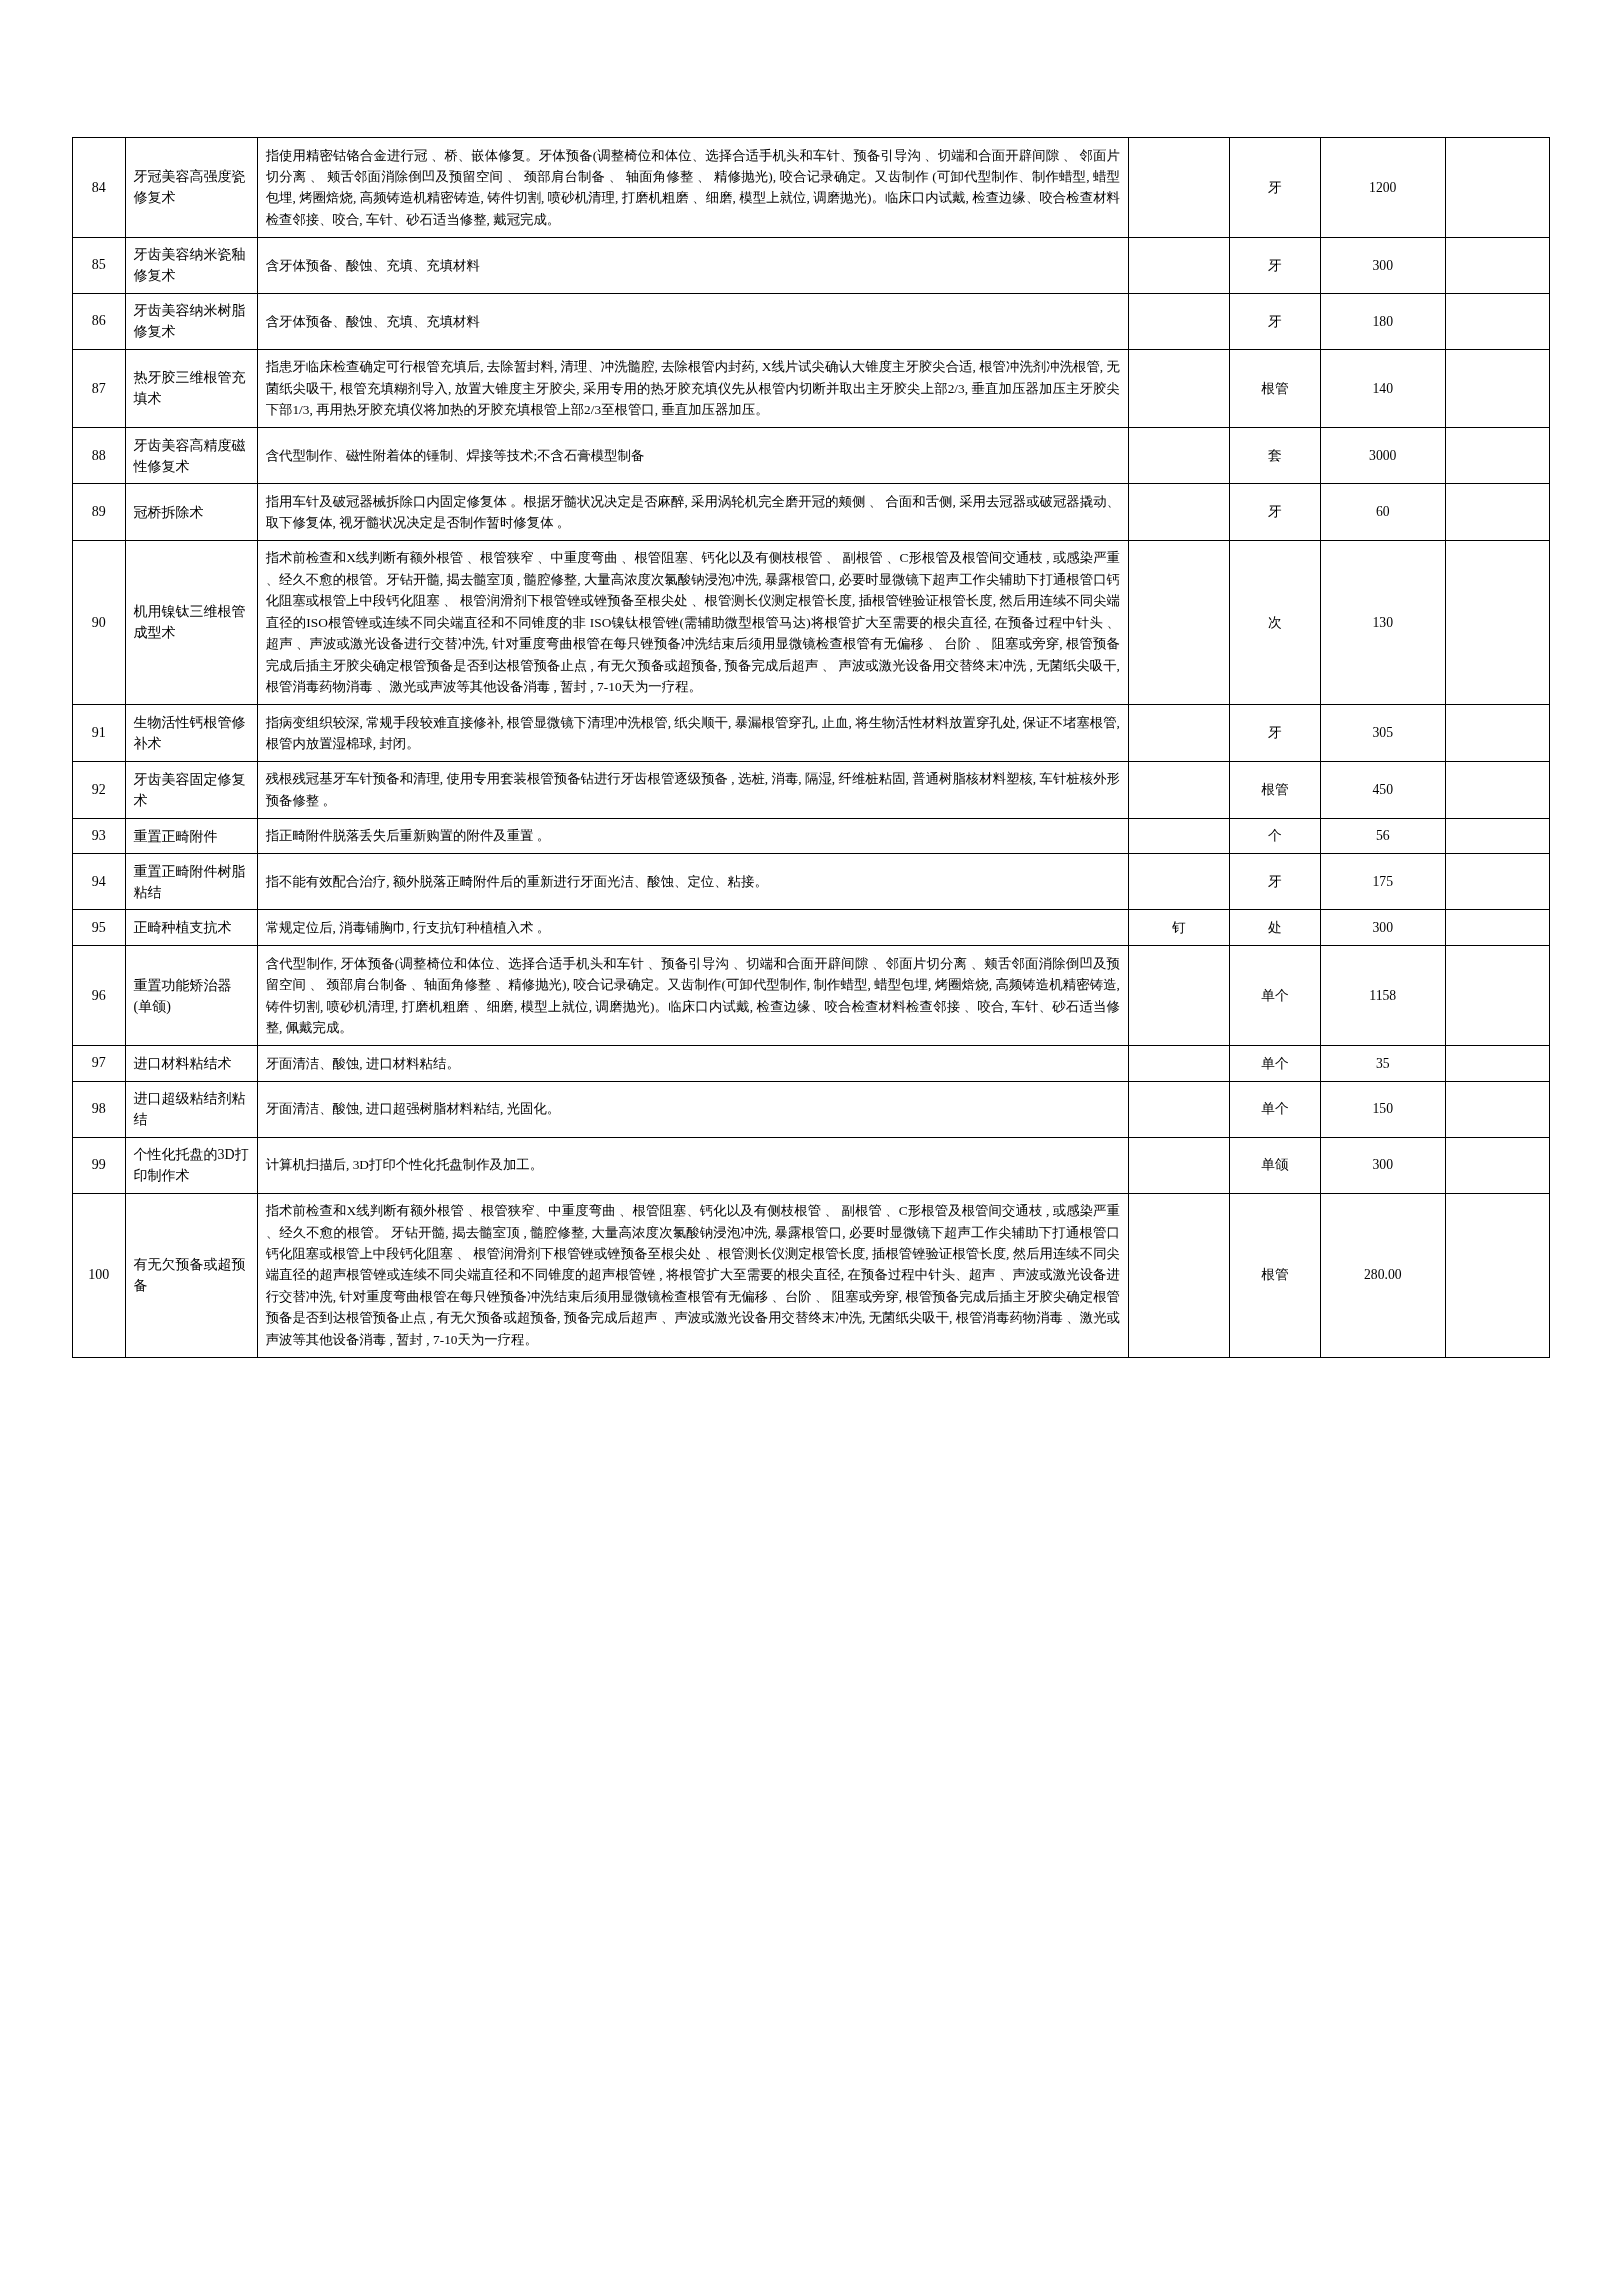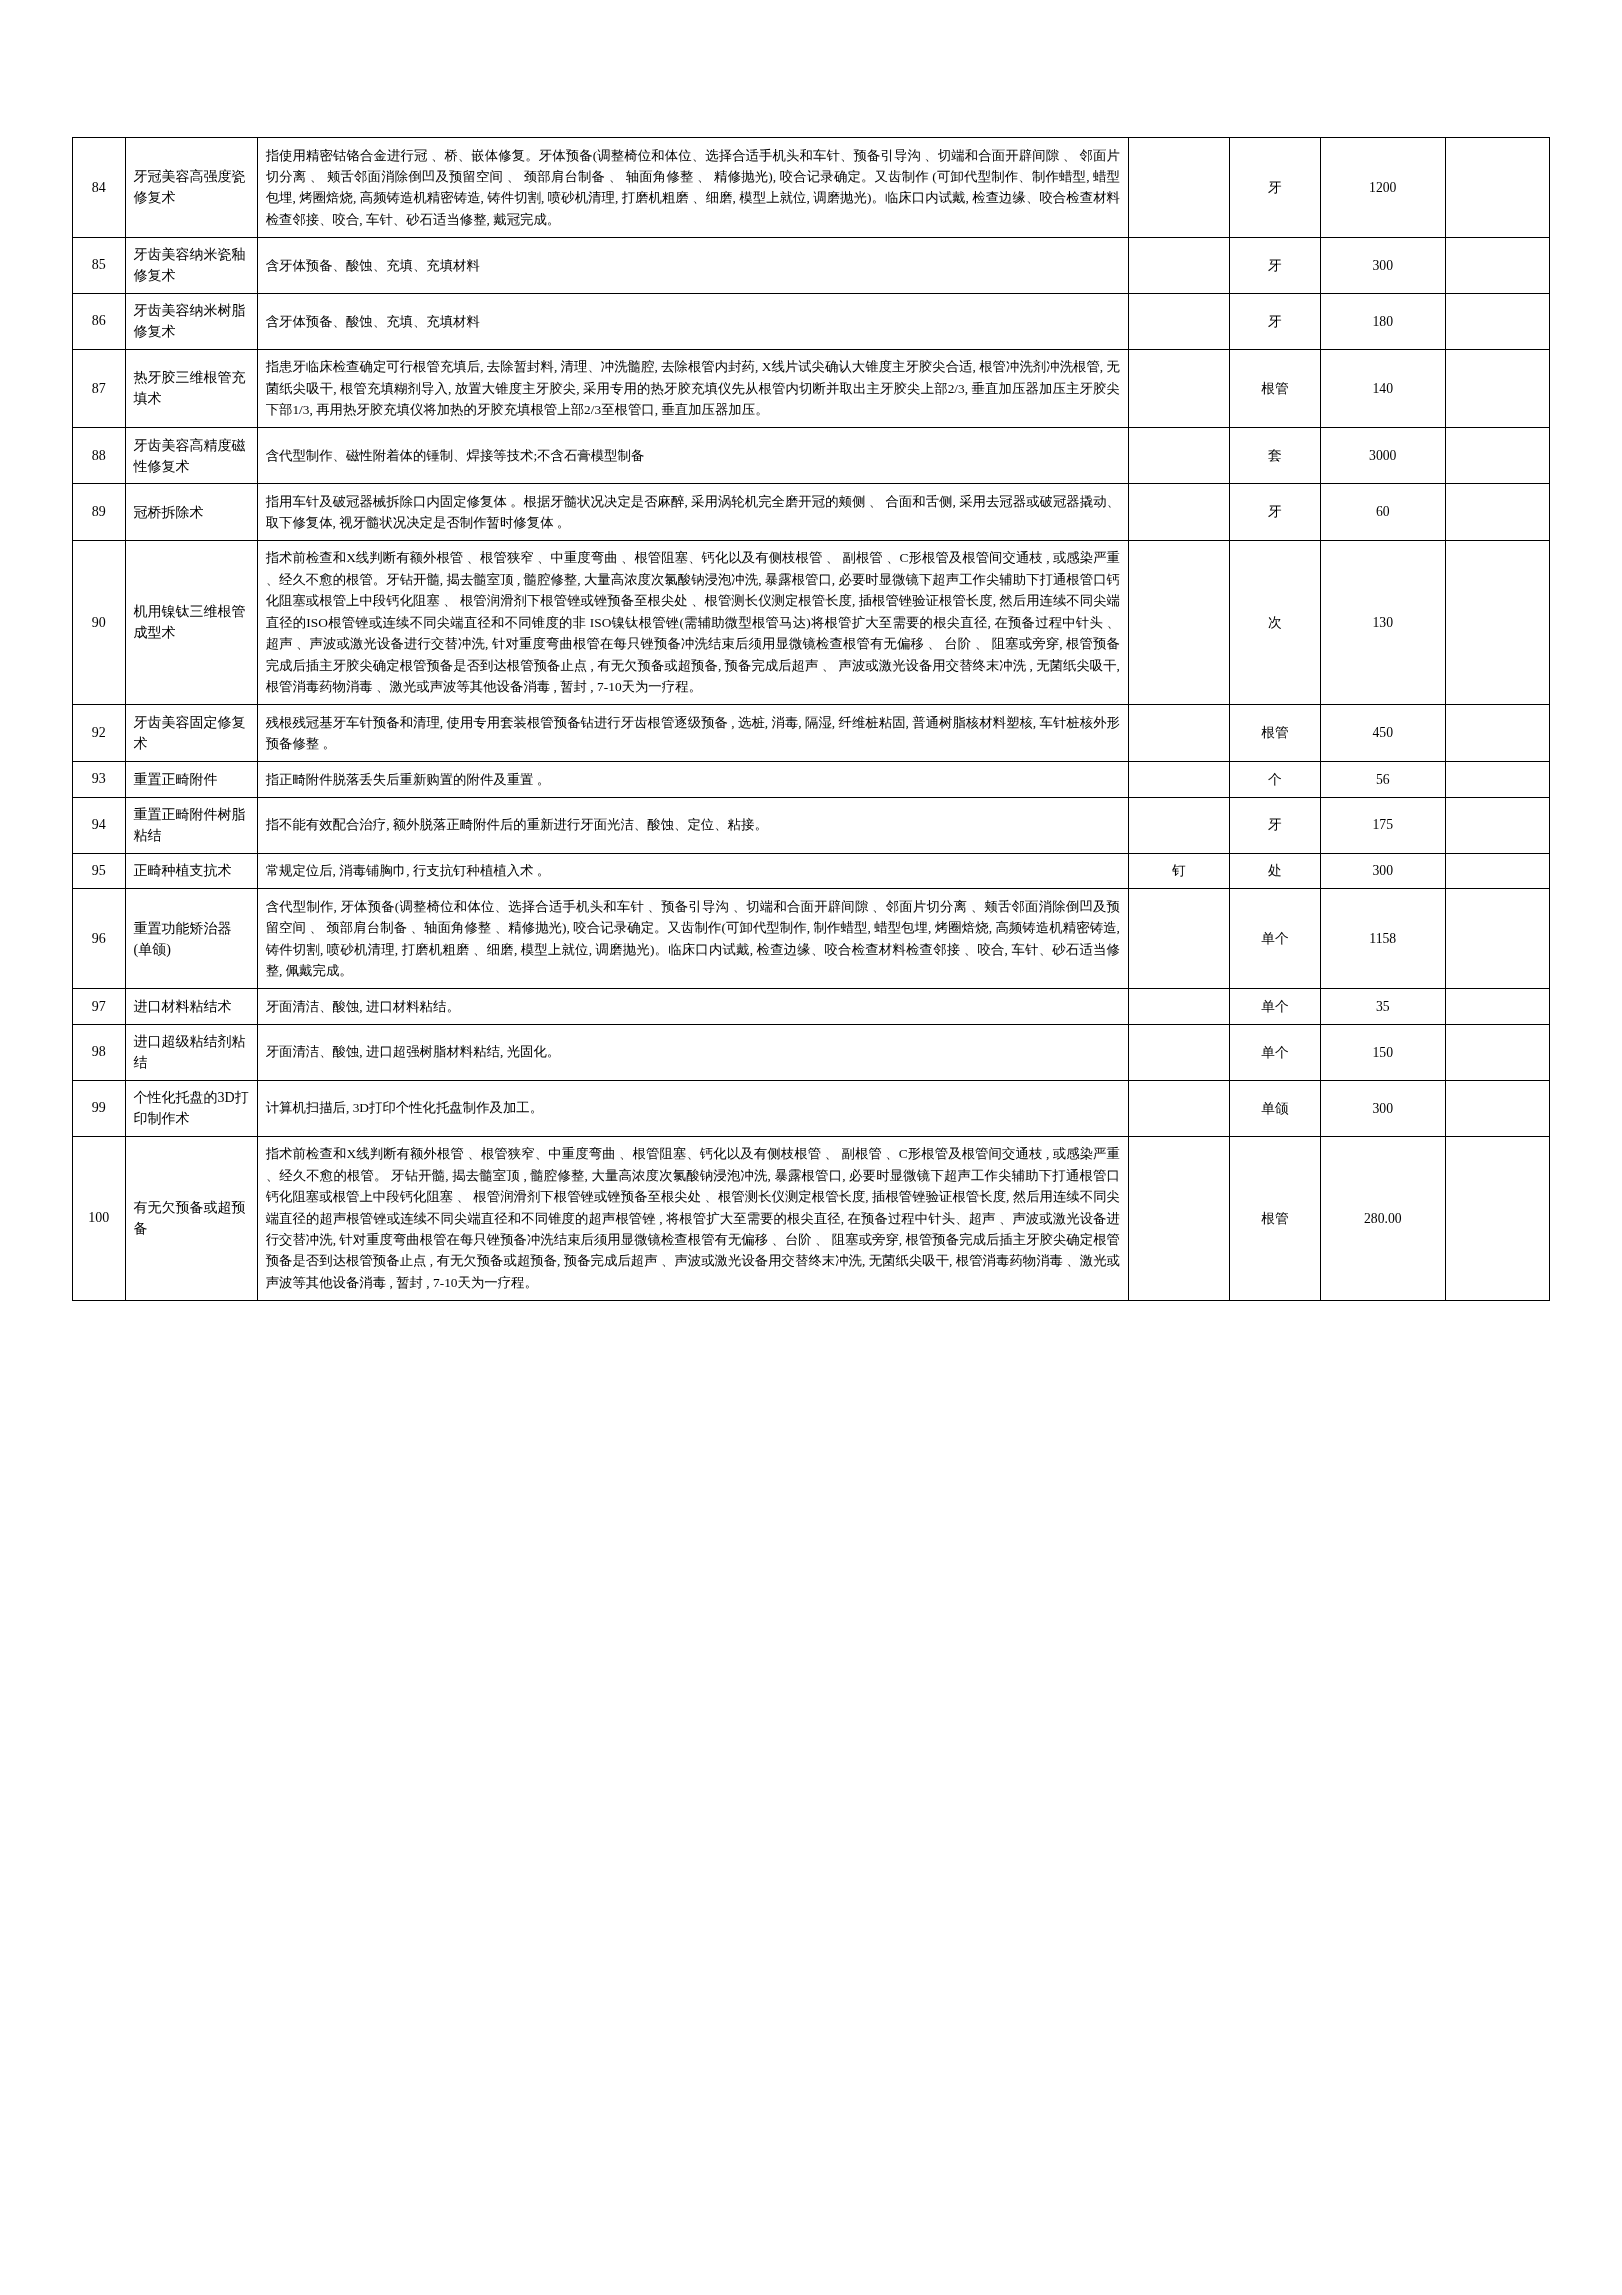--- a/index.html
+++ b/index.html
@@ -145,20 +145,29 @@
       <tr>
         <td class="no">90</td>
         <td class="name">机用镍钛三维根管成型术</td>
         <td class="desc">指术前检查和X线判断有额外根管 、根管狭窄 、中重度弯曲 、根管阻塞、钙化以及有侧枝根管 、 副根管 、C形根管及根管间交通枝 , 或感染严重 、经久不愈的根管。牙钻开髓, 揭去髓室顶 , 髓腔修整, 大量高浓度次氯酸钠浸泡冲洗, 暴露根管口, 必要时显微镜下超声工作尖辅助下打通根管口钙化阻塞或根管上中段钙化阻塞 、 根管润滑剂下根管锉或锉预备至根尖处 、根管测长仪测定根管长度, 插根管锉验证根管长度, 然后用连续不同尖端直径的ISO根管锉或连续不同尖端直径和不同锥度的非 ISO镍钛根管锉(需辅助微型根管马达)将根管扩大至需要的根尖直径, 在预备过程中针头 、超声 、声波或激光设备进行交替冲洗, 针对重度弯曲根管在每只锉预备冲洗结束后须用显微镜检查根管有无偏移 、 台阶 、 阻塞或旁穿, 根管预备完成后插主牙胶尖确定根管预备是否到达根管预备止点 , 有无欠预备或超预备, 预备完成后超声 、 声波或激光设备用交替终末冲洗 , 无菌纸尖吸干, 根管消毒药物消毒 、激光或声波等其他设备消毒 , 暂封 , 7-10天为一疗程。</td>
         <td class="mat"></td>
         <td class="unit">次</td>
         <td class="price">130</td>
         <td class="last"></td>
       </tr>
       <tr>
+        <td class="no">91</td>
+        <td class="name">生物活性钙根管修补术</td>
+        <td class="desc">指病变组织较深, 常规手段较难直接修补, 根管显微镜下清理冲洗根管, 纸尖顺干, 暴漏根管穿孔, 止血, 将生物活性材料放置穿孔处, 保证不堵塞根管, 根管内放置湿棉球, 封闭。</td>
+        <td class="mat"></td>
+        <td class="unit">牙</td>
+        <td class="price">305</td>
+        <td class="last"></td>
+      </tr>
+      <tr>
         <td class="no">92</td>
         <td class="name">牙齿美容固定修复术</td>
         <td class="desc">残根残冠基牙车针预备和清理, 使用专用套装根管预备钻进行牙齿根管逐级预备 , 选桩, 消毒, 隔湿, 纤维桩粘固, 普通树脂核材料塑核, 车针桩核外形预备修整 。</td>
         <td class="mat"></td>
         <td class="unit">根管</td>
         <td class="price">450</td>
         <td class="last"></td>
       </tr>
       <tr>
         <td class="no">93</td>

